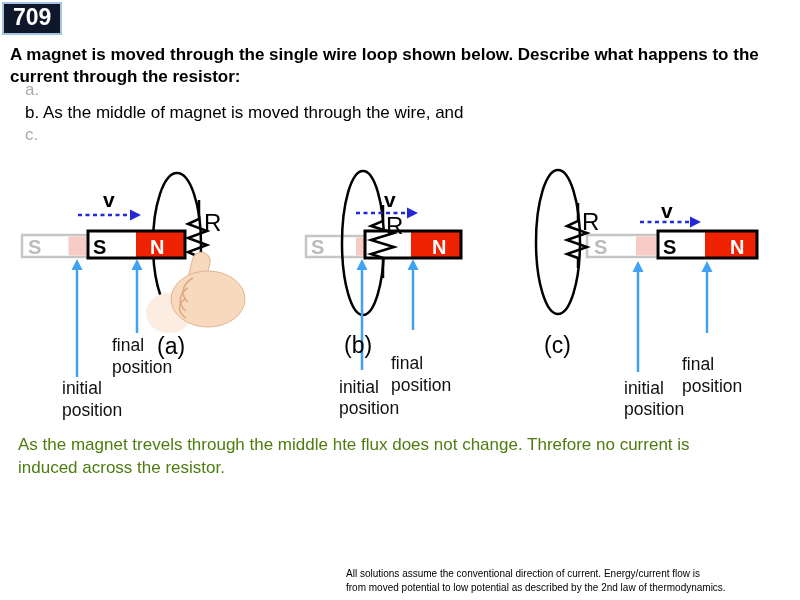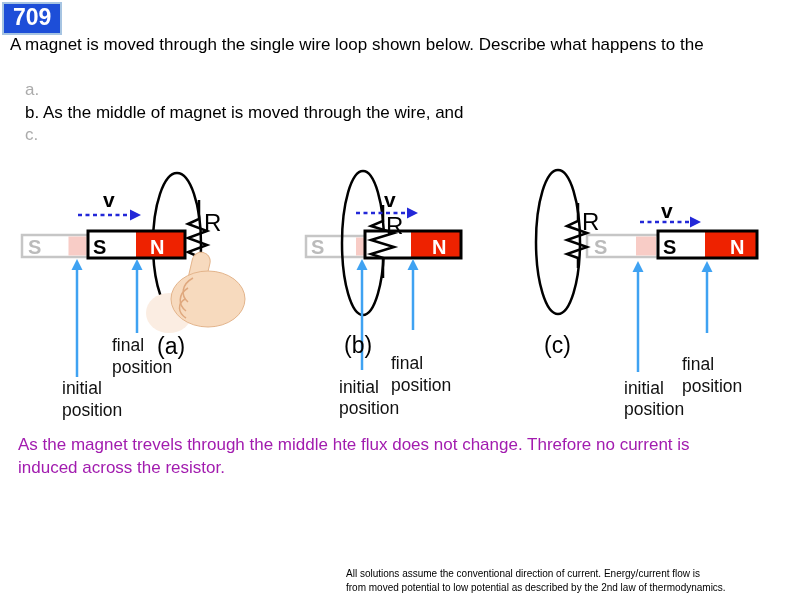--- a/index.html
+++ b/index.html
@@ -2,33 +2,33 @@
 <html><head>
 <meta charset="utf-8">
 <style>
   html,body { margin:0; padding:0; }
   body {
     width:800px; height:600px; background:#ffffff; position:relative;
     overflow:hidden; font-family:"Liberation Sans", sans-serif; color:#000;
   }
   .badge {
     position:absolute; left:2px; top:2px;
-    background:#1d4ed8; border:2px solid #A6C4E2;
+    background:#0f172a; border:2px solid #A6C4E2;
     color:#fff; font-size:23px; font-weight:bold;
     padding:0px 9px 2px 9px; line-height:27px;
   }
-  .question { position:absolute; left:10px; top:34px; font-size:17px; line-height:22px; white-space:nowrap; }
+  .question { position:absolute; left:10px; top:44px; font-size:17px; line-height:22px; white-space:nowrap;font-weight:bold; }
   .items { position:absolute; left:25px; top:79px; font-size:17px; line-height:22.5px; white-space:nowrap; }
   .item { display:flex; }
   .item .lab { width:18px; flex:0 0 auto; }
   .item.dim { color:#ABABAB; }
   .item.strong { color:#000; }
   .answer {
     position:absolute; left:18px; top:433px;
-    color:#a21caf; font-size:17px; line-height:23px; white-space:nowrap;
+    color:#4d7c0f; font-size:17px; line-height:23px; white-space:nowrap;
   }
   .footer {
     position:absolute; left:346px; top:567px;
     font-size:10px; line-height:13.5px; color:#000; white-space:nowrap;
   }
   svg.fig { position:absolute; left:0; top:155px; }
   svg text { font-family:"Liberation Sans", sans-serif; }
   .lblTxt { font-size:17.5px; fill:#111; }
   .capTxt { font-size:23px; fill:#000; }
   .poleS  { font-size:20px; font-weight:bold; fill:#000; }
@@ -37,20 +37,21 @@
   .rTxt { font-size:24px; fill:#000; }
   .vTxt { font-size:21px; font-weight:bold; fill:#000; }
 </style>
 </head>
 <body>
 
 <div class="badge">709</div>
 
 <div class="question">
   <div>A magnet is moved through the single wire loop shown below. Describe what happens to the</div>
+  <div>current through the resistor:</div>
 </div>
 
 <div class="items">
   <div class="item dim">
     <span class="lab">a.</span>
   </div>
   <div class="item strong">
     <span class="lab">b.</span>
     <span>As the middle of magnet is moved through the wire, and</span>
   </div>

